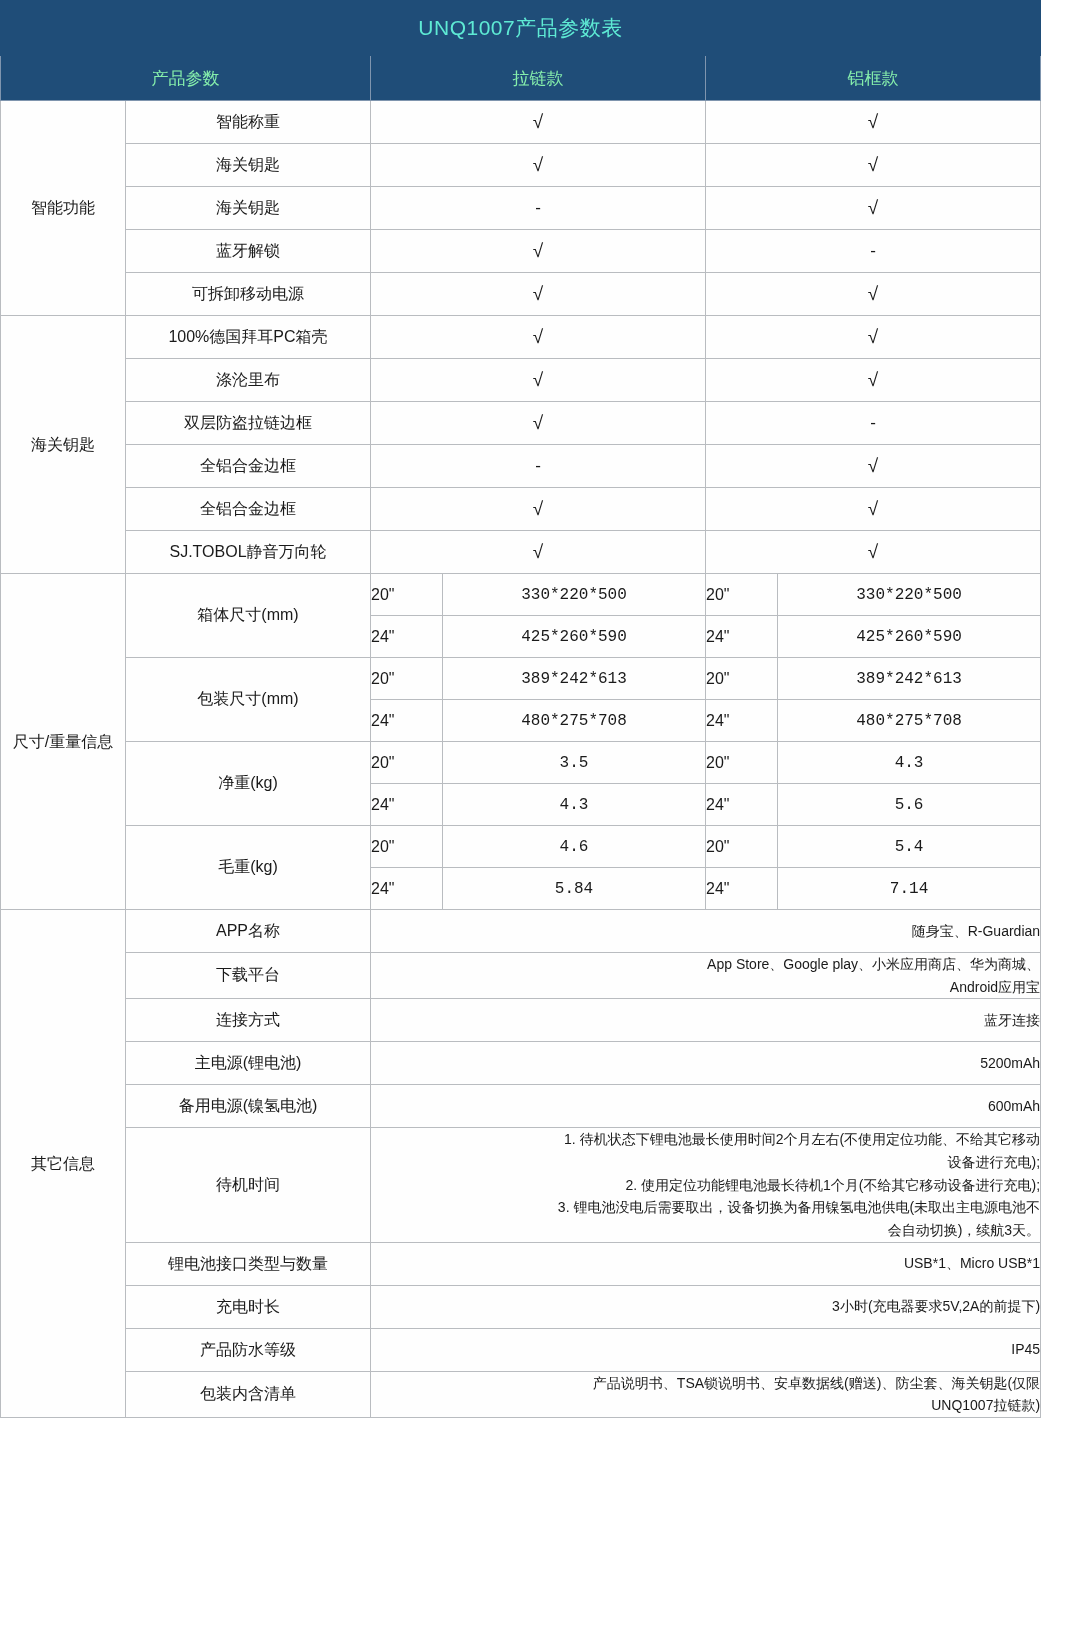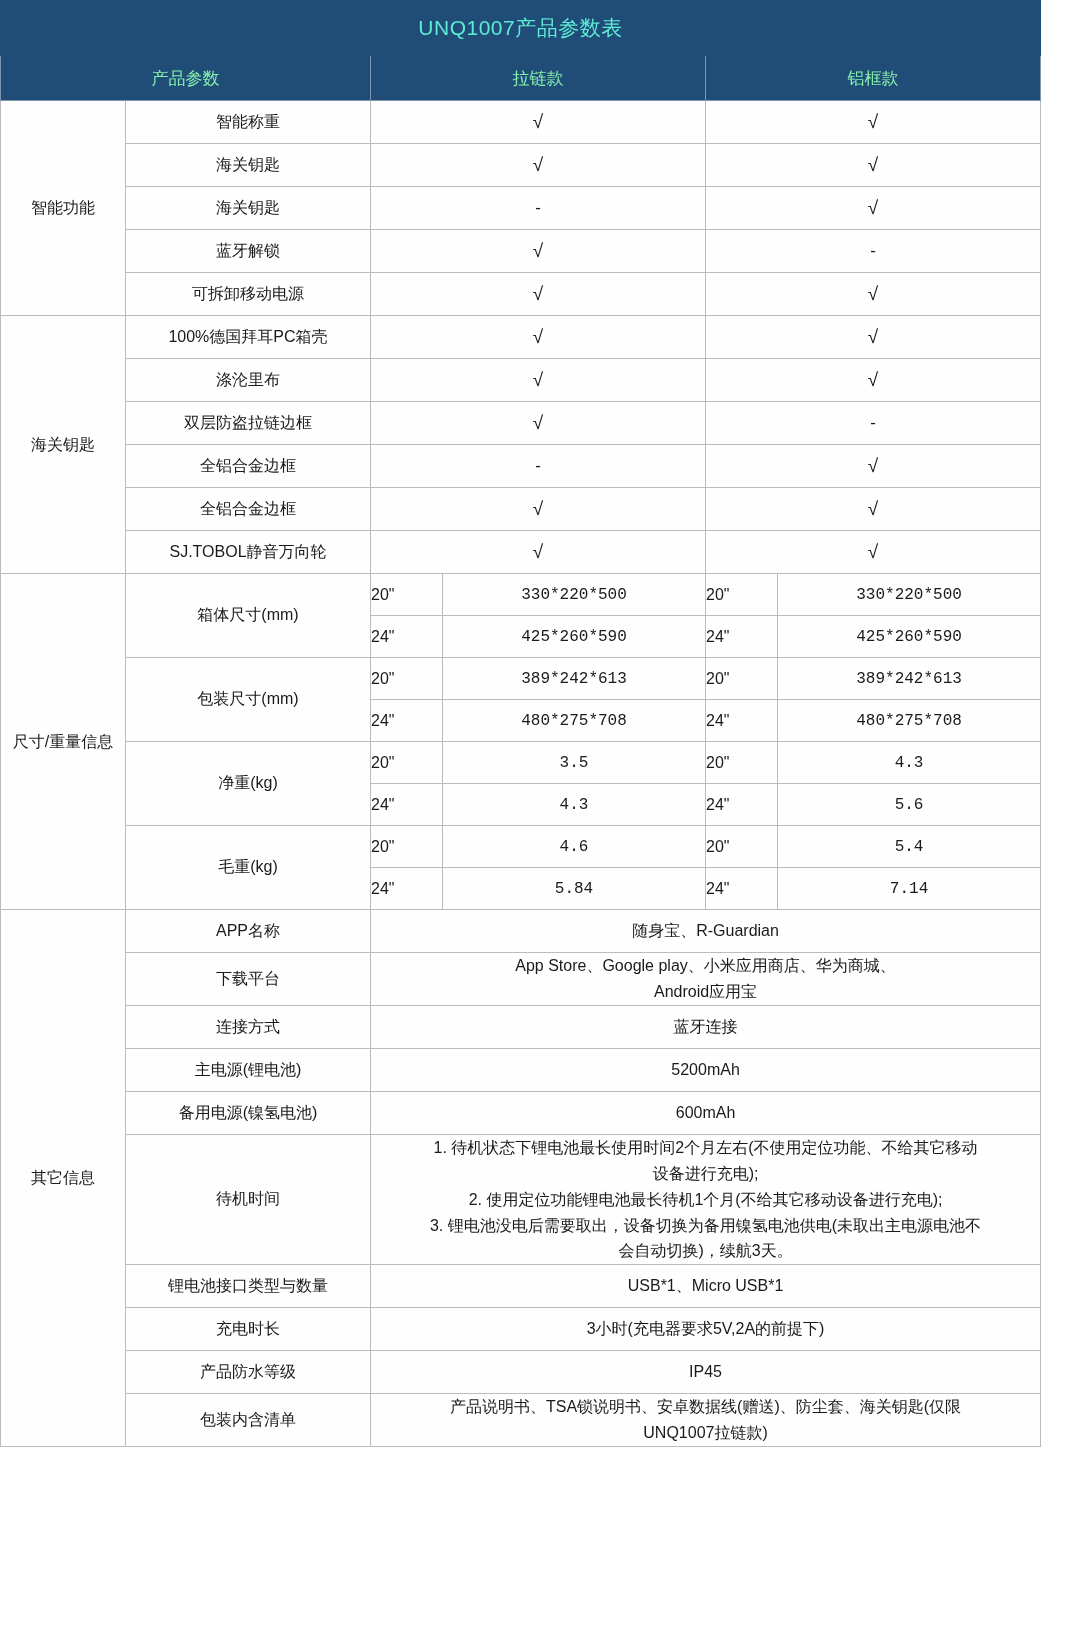--- a/index.html
+++ b/index.html
@@ -90,22 +90,22 @@
     height: 41px;
   }
   .dim-cell {
     text-align: center;
     font-size: 16px;
     height: 41px;
     font-family: Liberation Mono, monospace;
   }
   
   .text-cell {
-    text-align: center;
-    font-size: 16px;
+    text-align: right;
+    font-size: 14px;
     padding: 10px 0 10px 10px;
     line-height: 1.62;
     height: 40px;
   }
   .text-cell.tall {
     height: auto;
   }
   .standby-line {
     display: block;
     white-space: nowrap;

